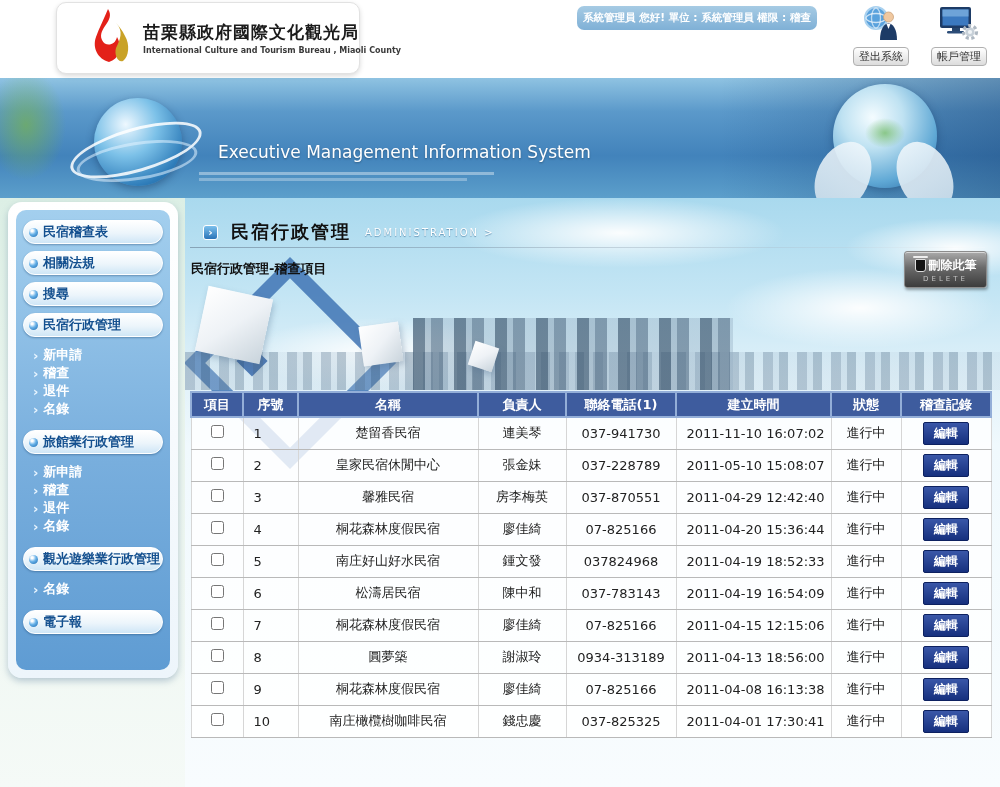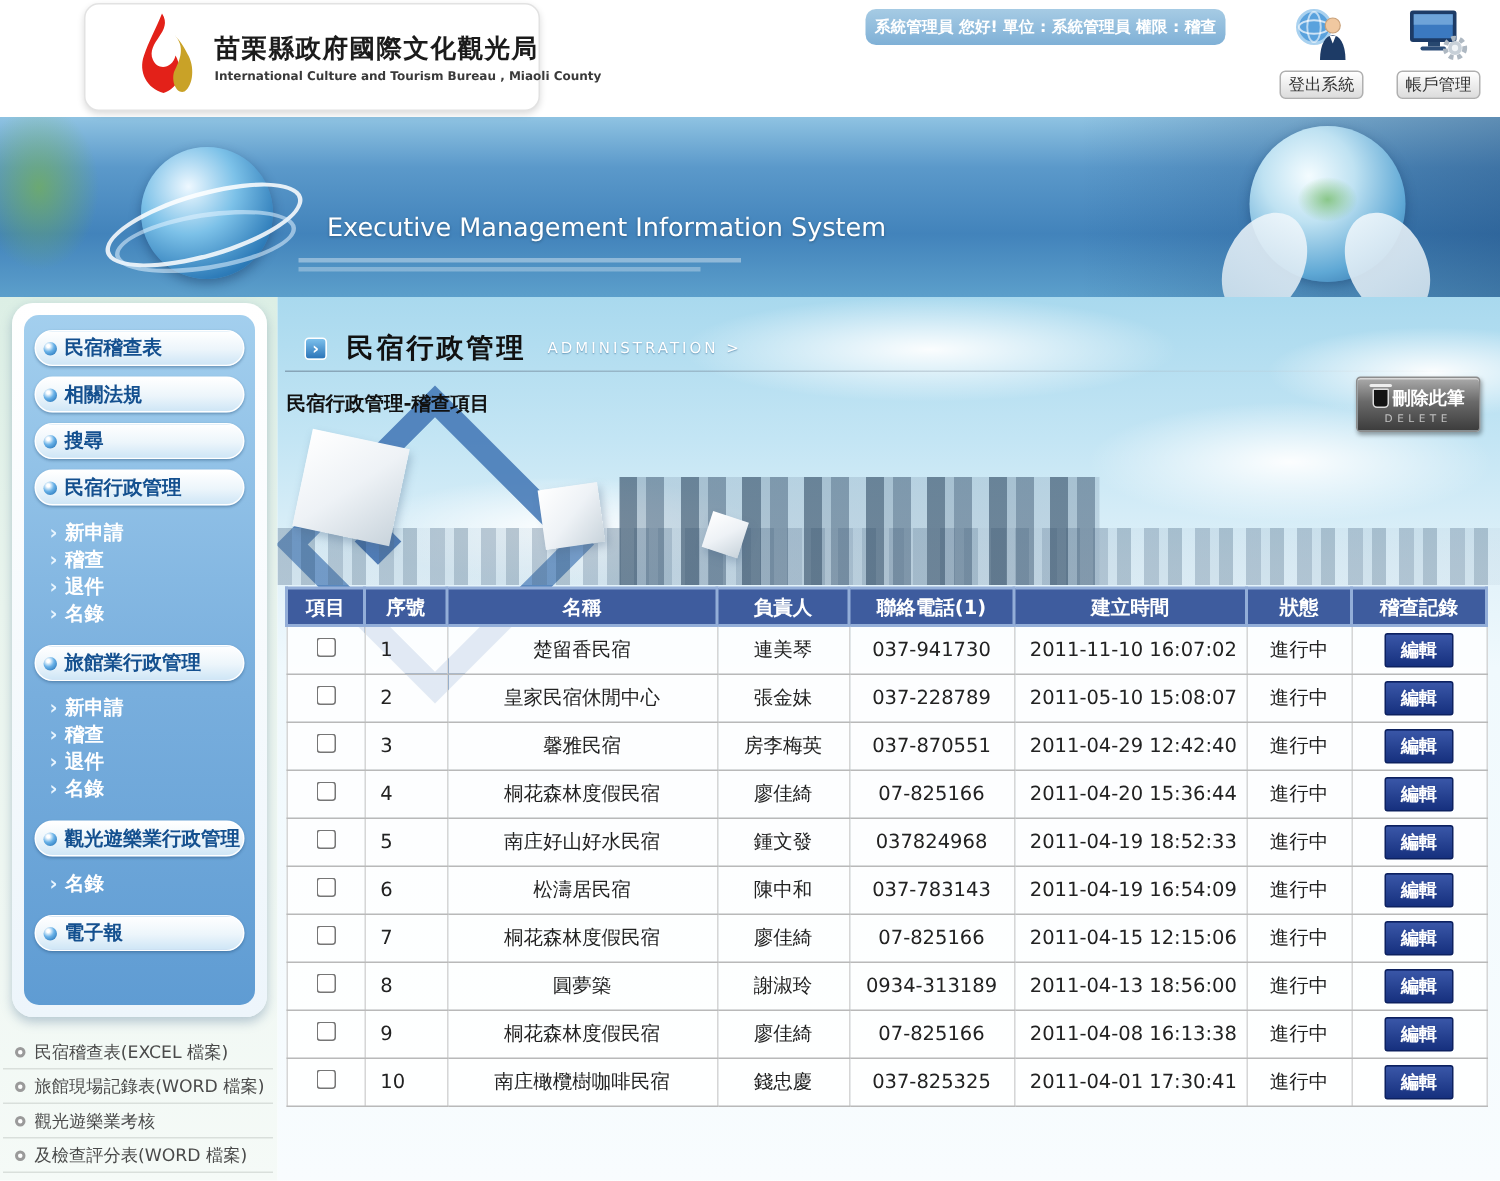--- a/index.html
+++ b/index.html
@@ -303,38 +303,20 @@
             <span class="arr">›</span>
             <span>名錄</span>
           </div>
         </div>
         <div class="menu-btn">
           <span class="bullet"></span>
           <span class="lbl">電子報</span>
         </div>
       </div>
   </div>
-  <div class="file-links" id="file-links">
-      <div class="file-link">
-        <span class="ring"></span>
-        <span>民宿稽查表(EXCEL 檔案)</span>
-      </div>
-      <div class="file-link">
-        <span class="ring"></span>
-        <span>旅館現場記錄表(WORD 檔案)</span>
-      </div>
-      <div class="file-link">
-        <span class="ring"></span>
-        <span>觀光遊樂業考核</span>
-      </div>
-      <div class="file-link">
-        <span class="ring"></span>
-        <span>及檢查評分表(WORD 檔案)</span>
-      </div>
-    </div>
 </div>
 
 <div class="main-area">
   <div class="cloud cl1"></div>
   <div class="cloud cl2"></div>
   <div class="cloud cl3"></div>
   <div class="cloud cl4"></div>
   <div class="diamond"></div>
   <div class="diamond-sm"></div>
   <div class="sky1"></div>

